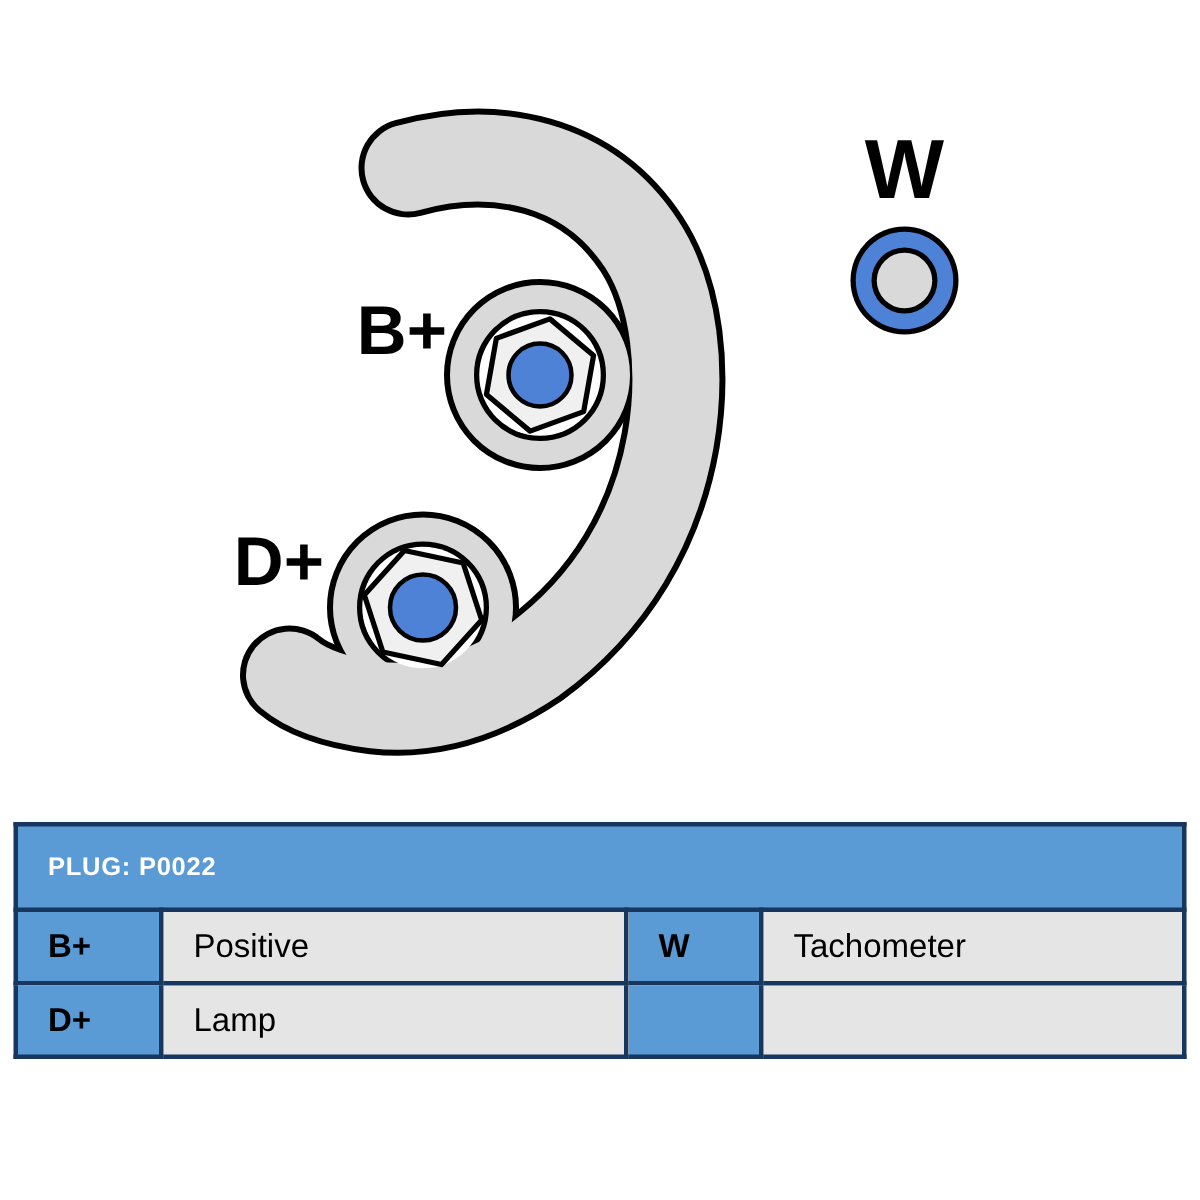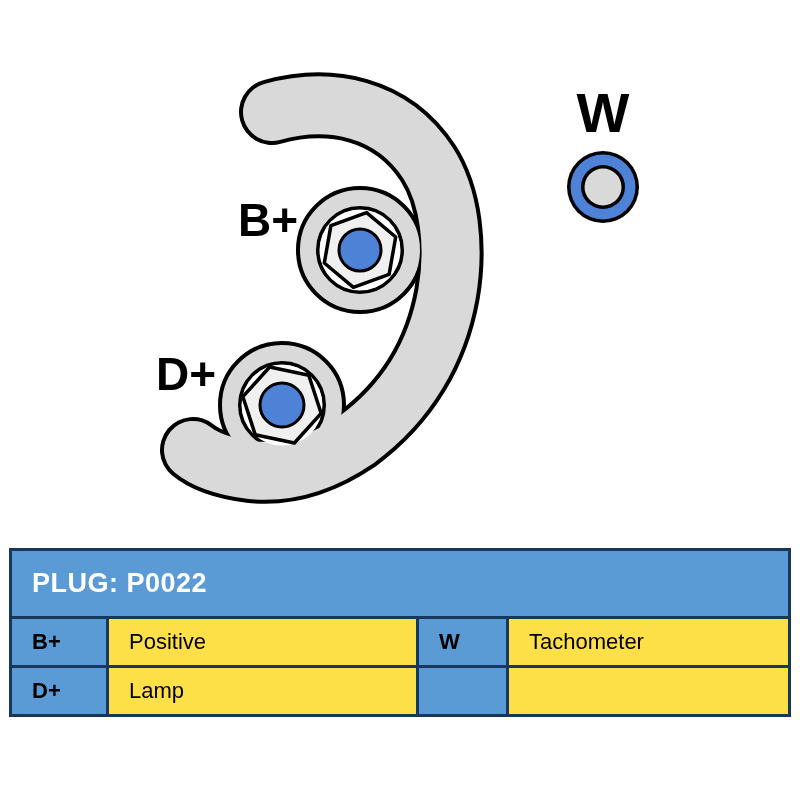--- a/index.html
+++ b/index.html
@@ -44,30 +44,30 @@
     table-layout: fixed;
   }
   table.plug-table th,
   table.plug-table td {
     border: 3px solid var(--border);
   }
   th.plug-title {
     background: var(--blue);
     color: var(--header_text);
     text-align: left;
-    font-size: 27px;
+    font-size: 17px;
     font-weight: bold;
     letter-spacing: 0.5px;
     padding: 17px 20px;
   }
   td {
     font-size: 22px;
     color: var(--text);
     padding: 9px 20px;
-    background: #fde047;
+    background: #e5e5e5;
     height: 28px;
     overflow: hidden;
     white-space: nowrap;
   }
   td.key-cell {
     background: var(--blue);
     font-weight: bold;
   }
 </style>
 </head>

